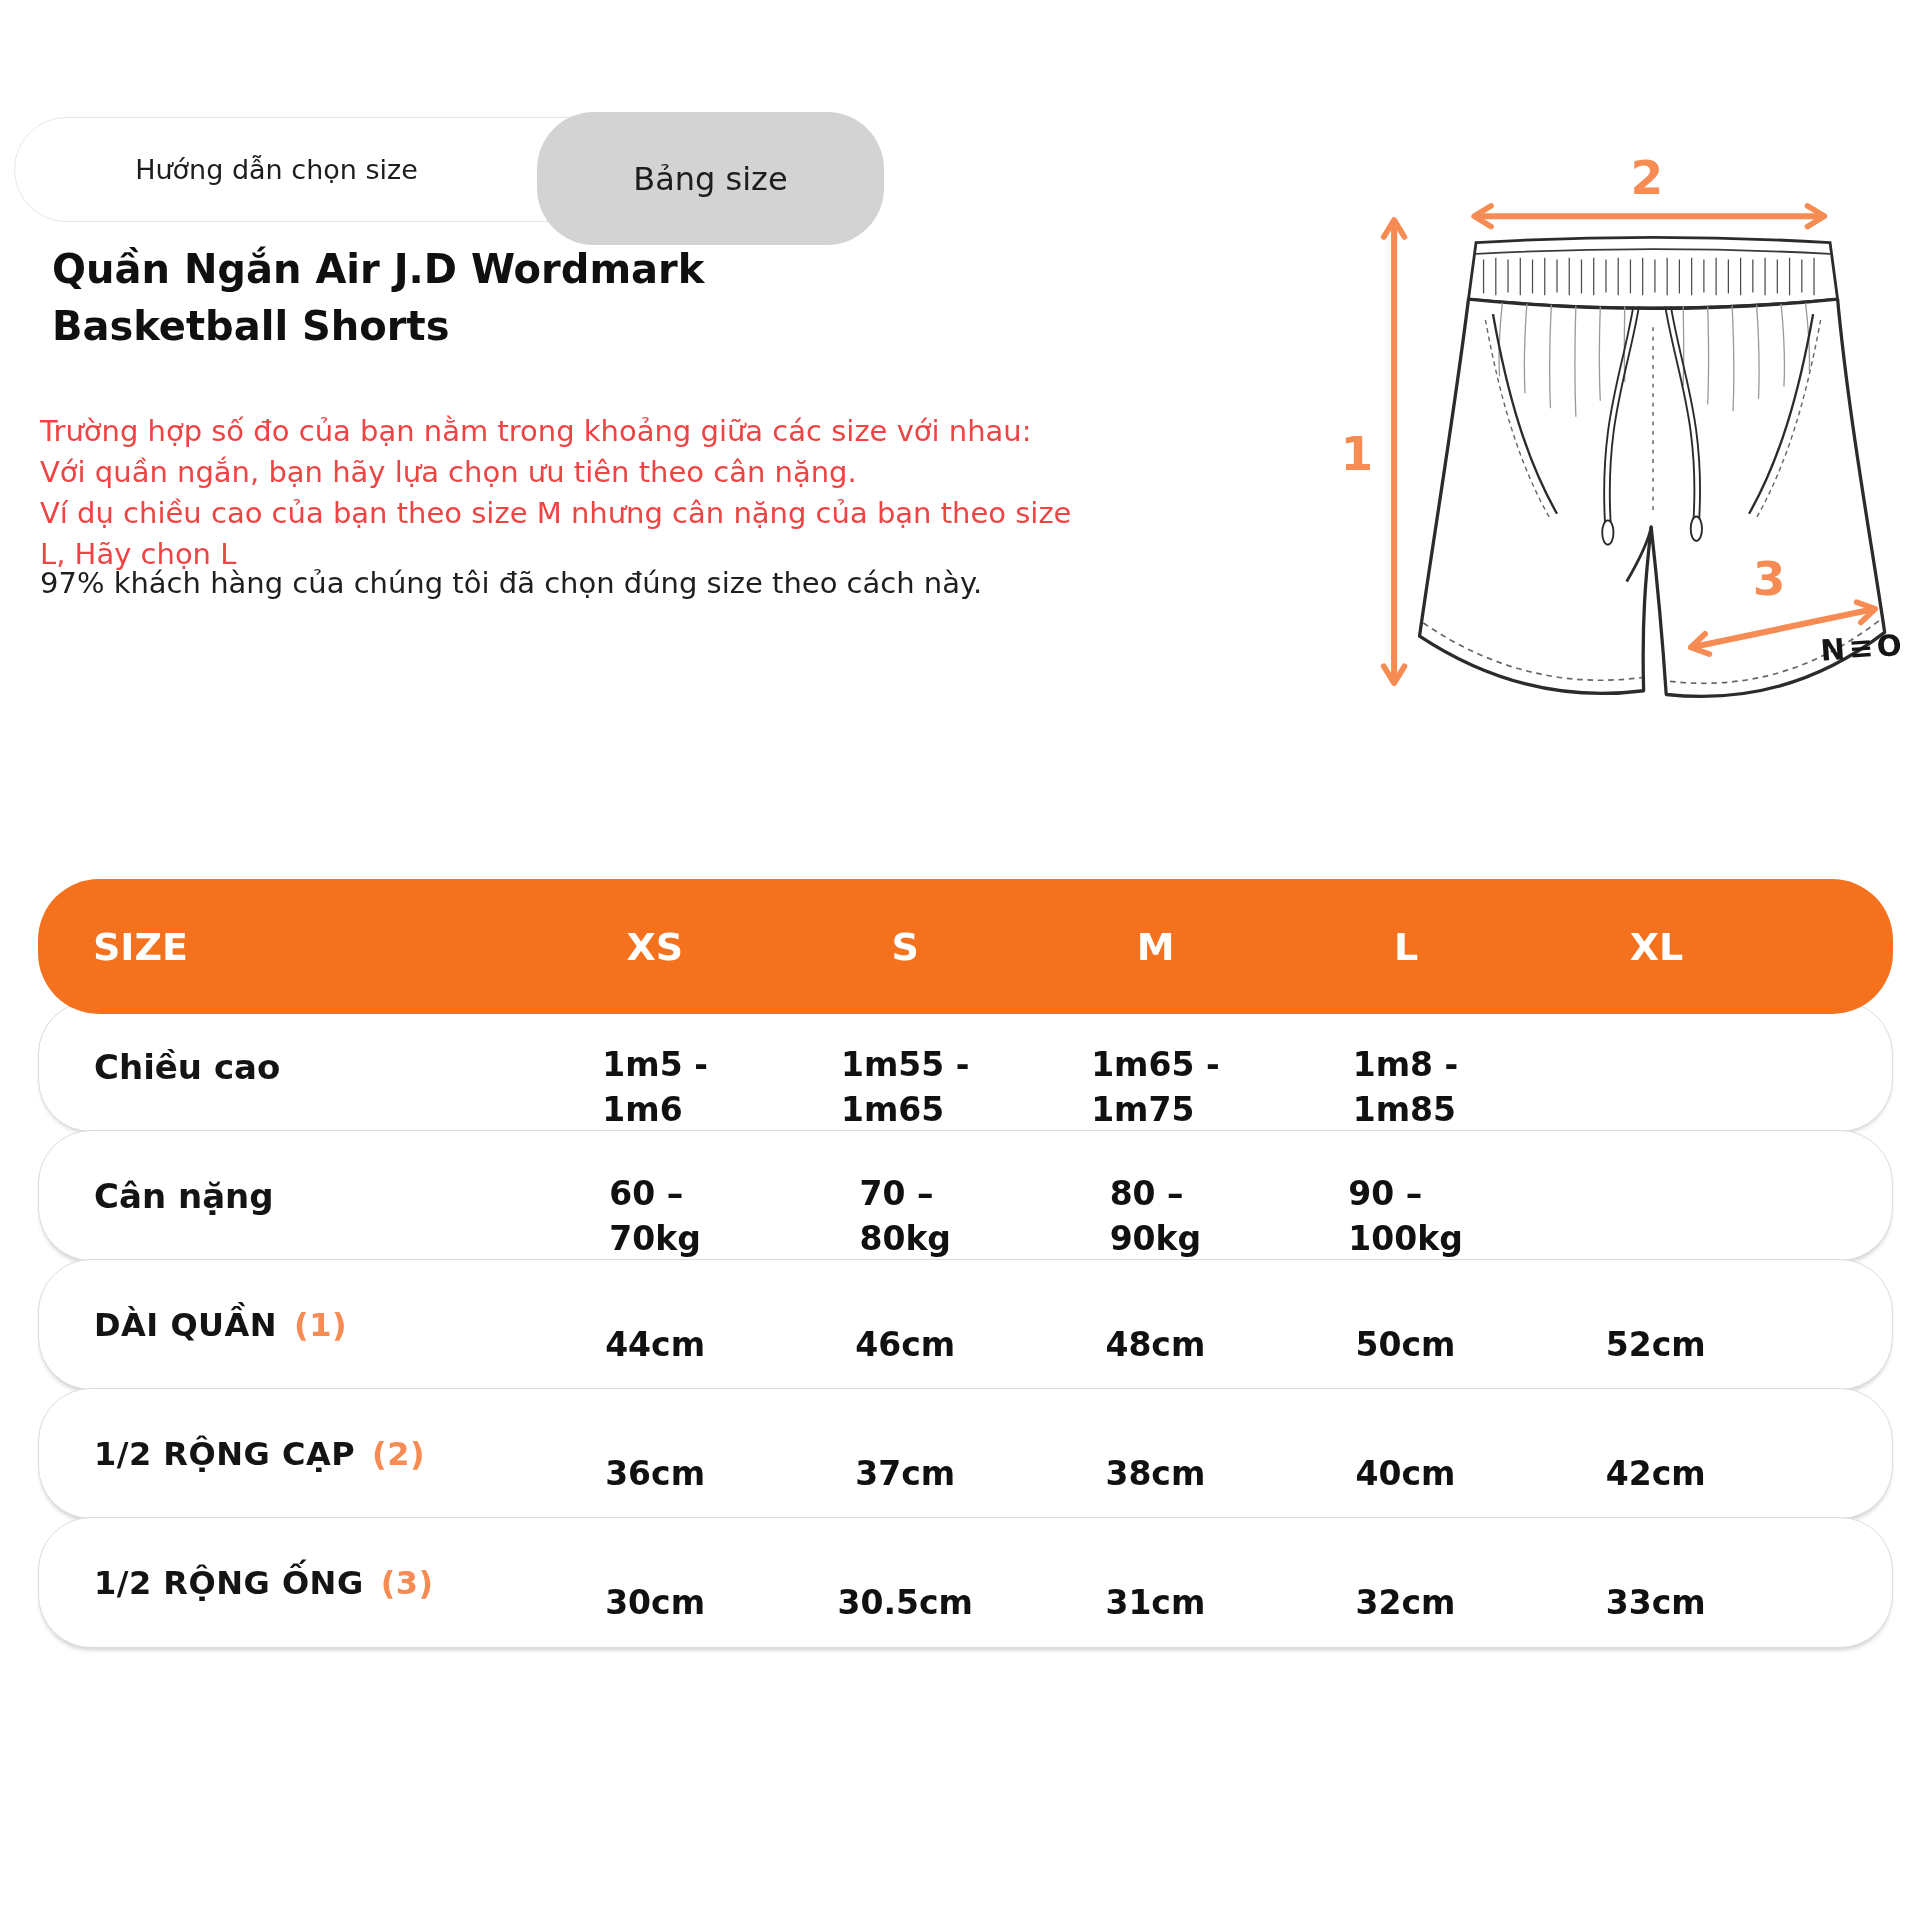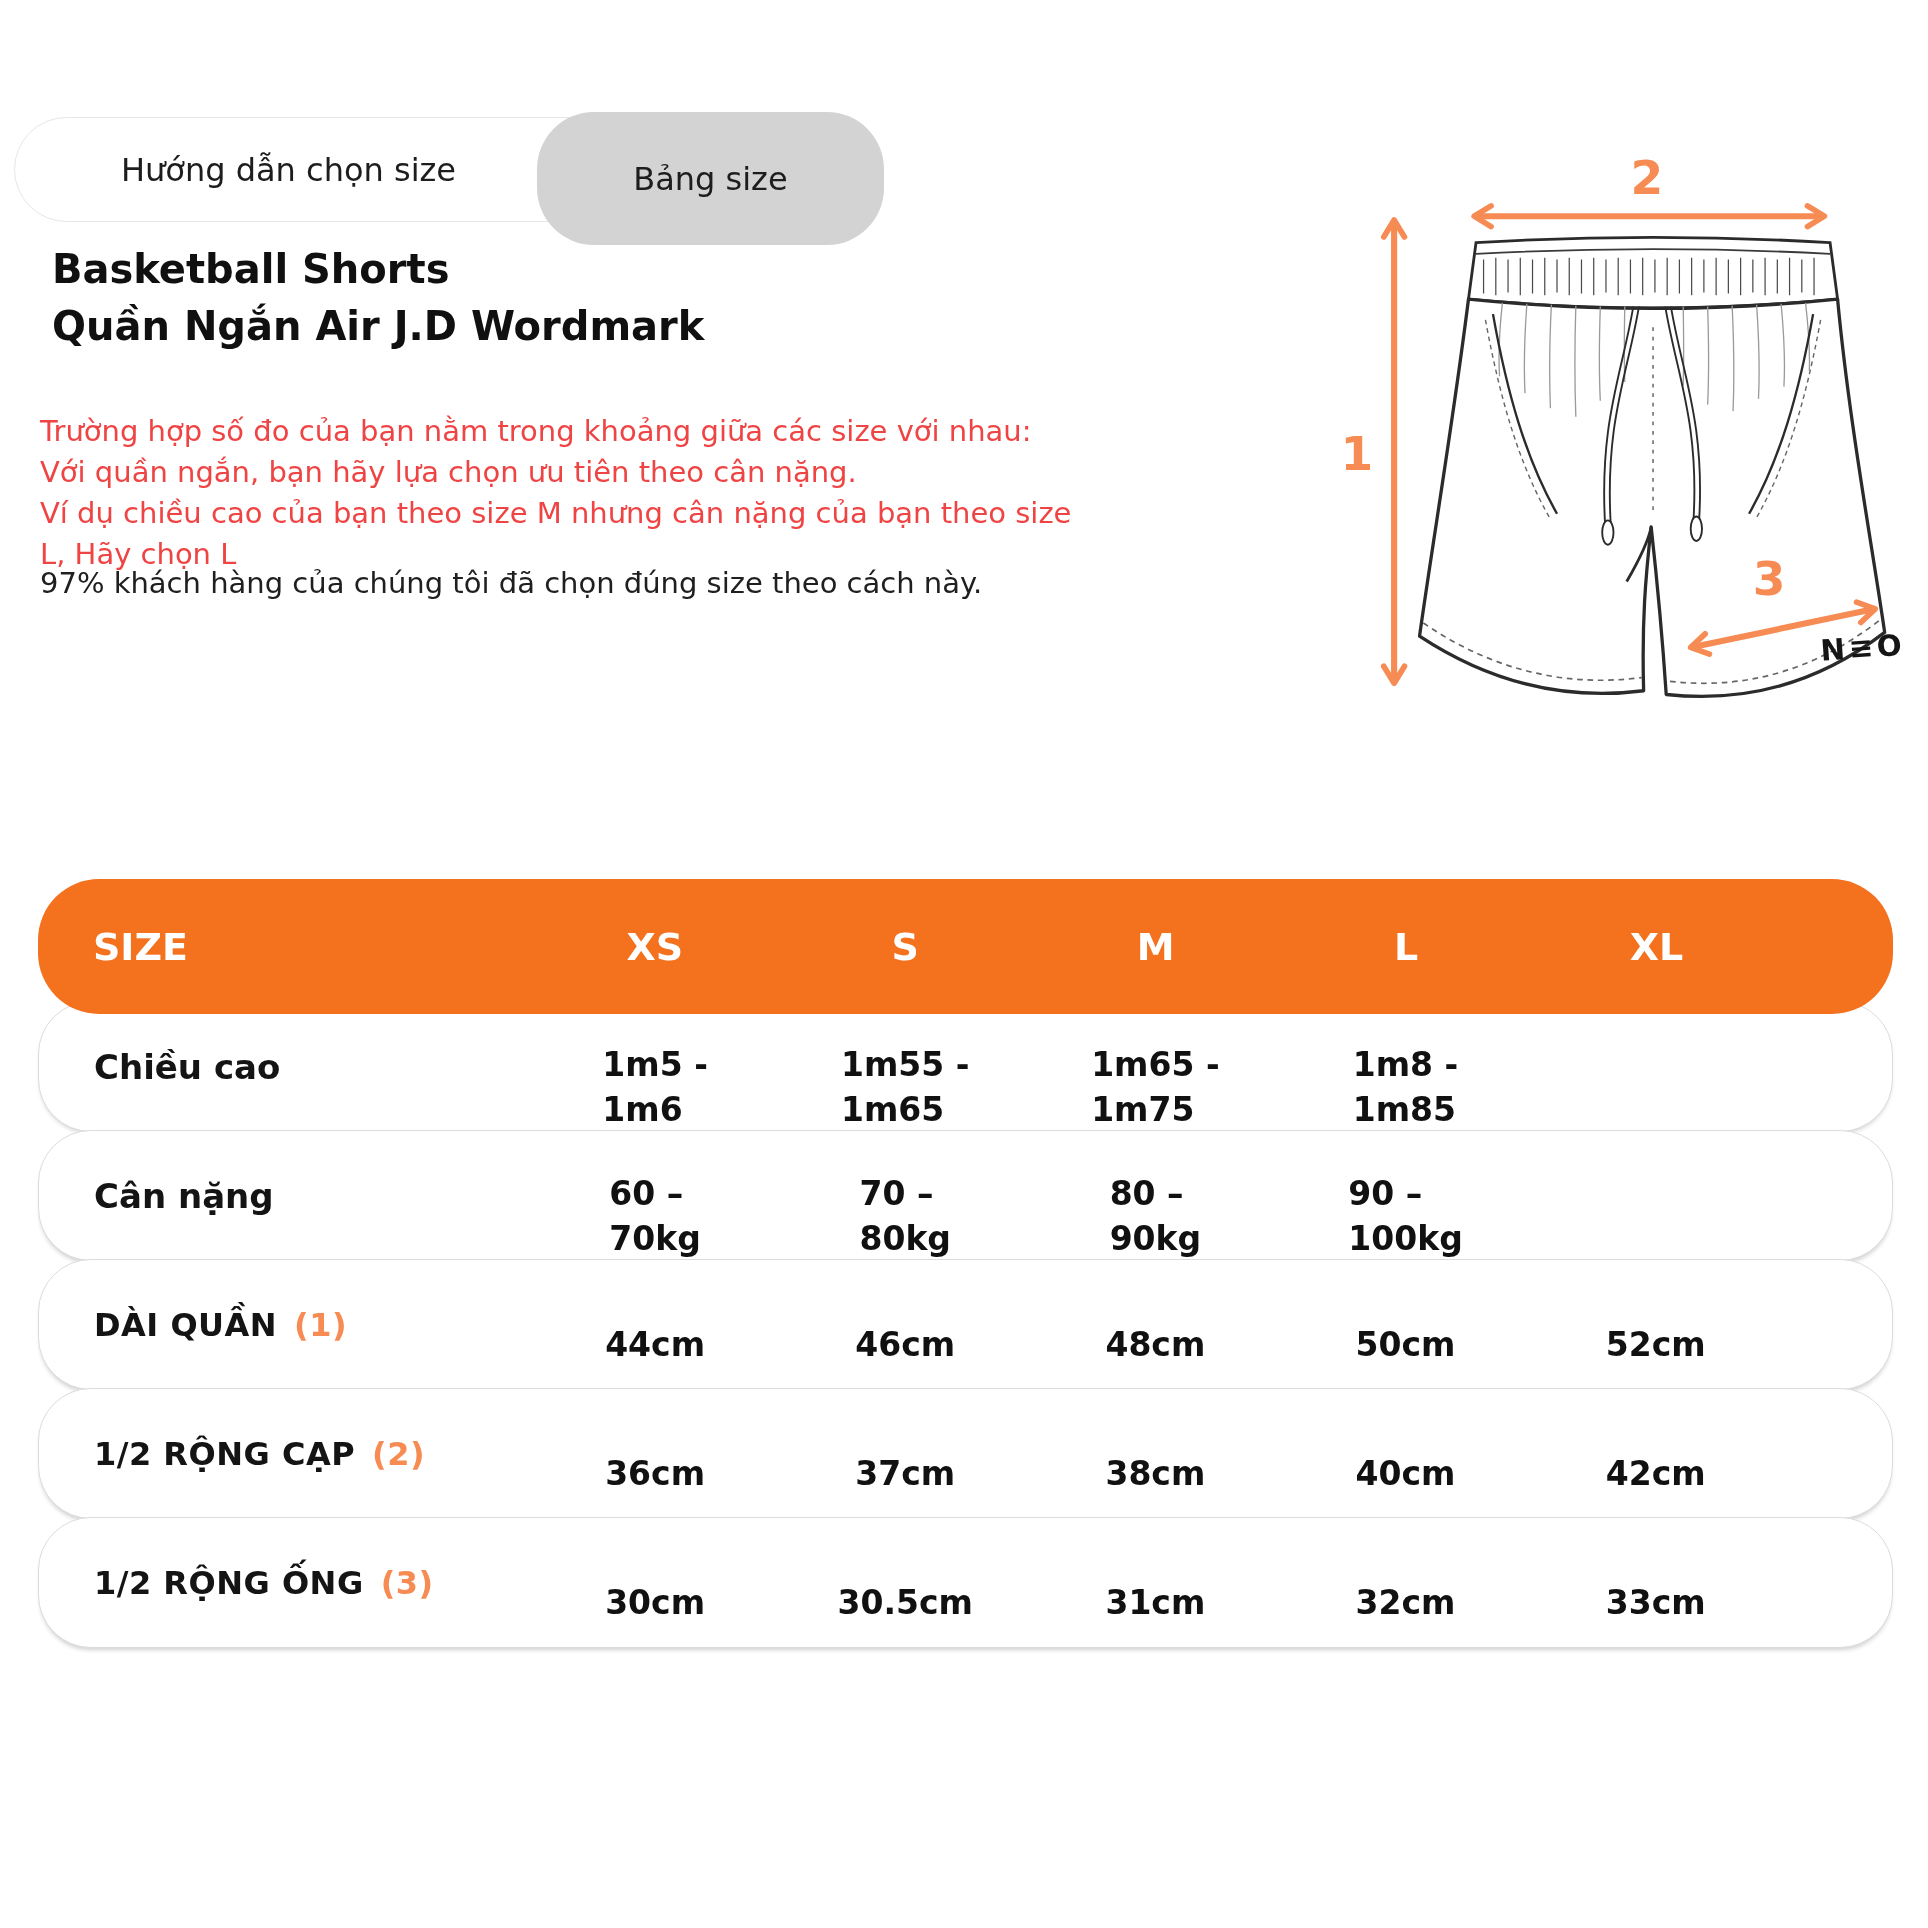--- a/index.html
+++ b/index.html
@@ -8,23 +8,23 @@
     background:#ffffff;
     font-family:"DejaVu Sans","Liberation Sans",sans-serif;
     color:#161616;
   }
   
   .tabs{
     position:absolute;left:14px;top:117px;width:869px;height:105px;
     border:1.9px solid #e6e6e6;border-radius:55px;background:#fff;box-sizing:border-box;
   }
   .tab-guide{
-    position:absolute;left:12px;top:0;width:523px;height:100%;
+    position:absolute;left:0;top:0;width:523px;height:100%;
     display:flex;align-items:center;justify-content:center;
-    font-size:32px;font-weight:500;color:#1d1d1d;
+    font-size:27px;font-weight:500;color:#1d1d1d;
   }
   .tab-active{
     position:absolute;right:-1.9px;top:-5.6px;width:347px;height:133px;
     background:#d3d3d3;border-radius:57px;
     display:flex;align-items:center;justify-content:center;
     font-size:32px;font-weight:500;color:#1d1d1d;
   }
   
   .product-title{
     position:absolute;left:52px;top:241px;width:659px;
@@ -73,22 +73,22 @@
 <div class="tabs">
   <div class="tab-guide">
     <span>Hướng dẫn chọn size</span>
   </div>
   <div class="tab-active">
     <span>Bảng size</span>
   </div>
 </div>
 
 <div class="product-title">
+  <div>Quần Ngắn Air J.D Wordmark</div>
   <div>Basketball Shorts</div>
-  <div>Quần Ngắn Air J.D Wordmark</div>
 </div>
 
 <div class="guide-copy">
   <div>Trường hợp số đo của bạn nằm trong khoảng giữa các size với nhau:</div>
   <div>Với quần ngắn, bạn hãy lựa chọn ưu tiên theo cân nặng.</div>
   <div>Ví dụ chiều cao của bạn theo size M nhưng cân nặng của bạn theo size L, Hãy chọn L</div>
 </div>
 <div class="guide-stat">97% khách hàng của chúng tôi đã chọn đúng size theo cách này.</div>
 
 <svg class="diagram" viewBox="0 0 653 650">

